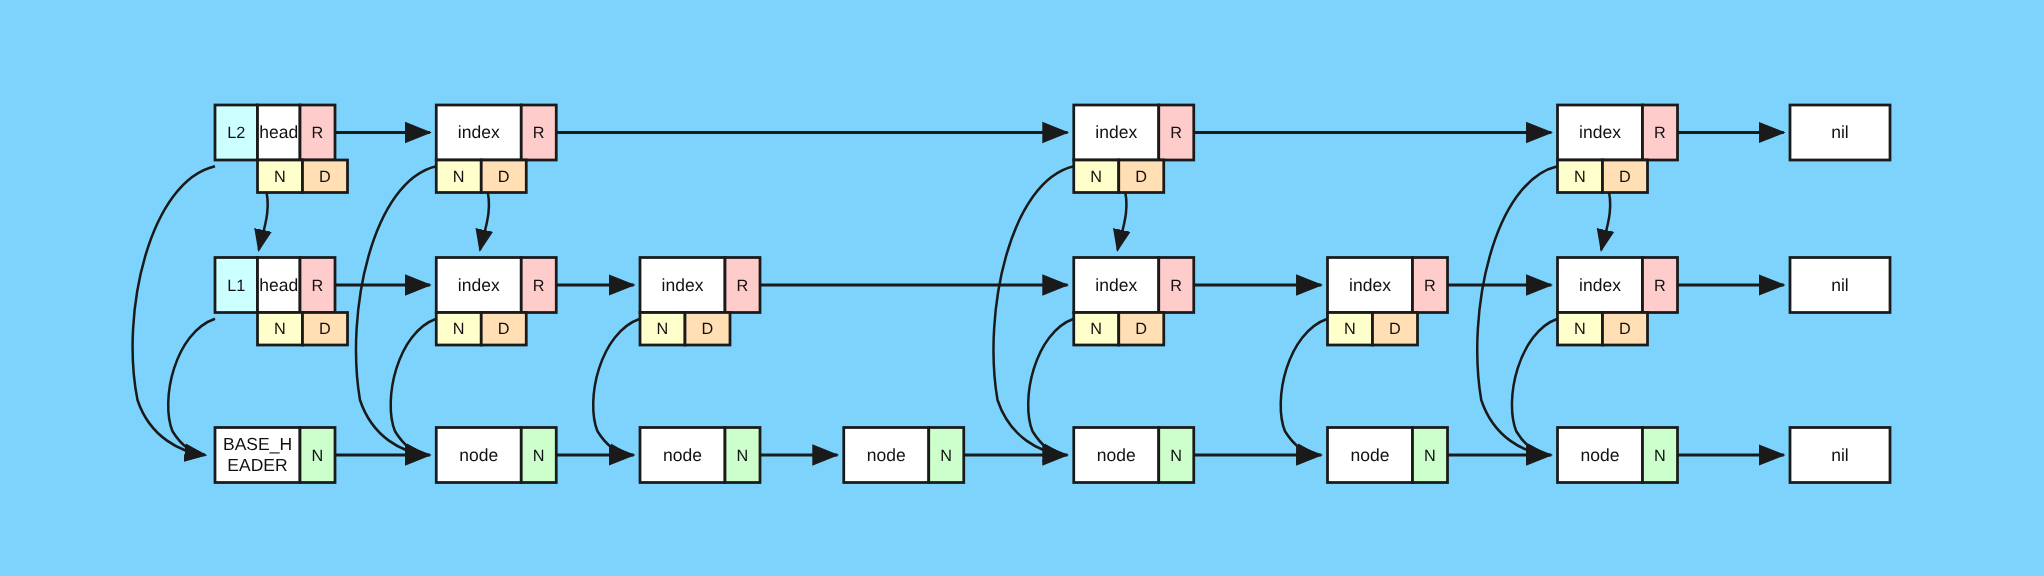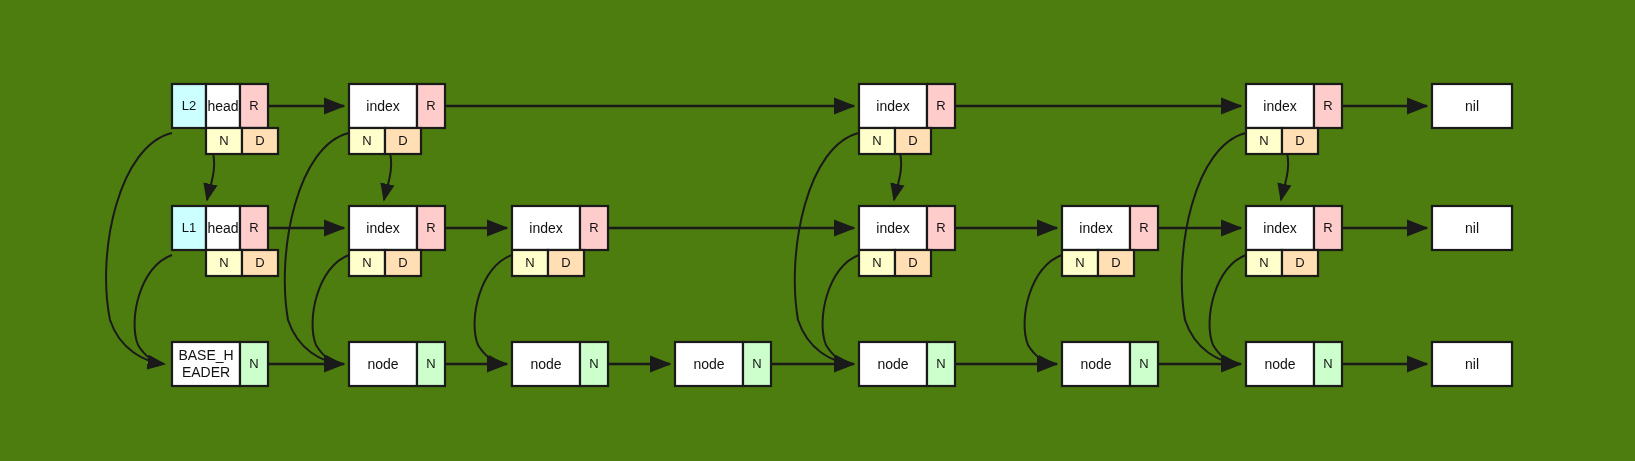--- a/index.html
+++ b/index.html
@@ -8,21 +8,21 @@
     padding: 0;
     background: #ffffff;
   }
   body {
     font-family: "Liberation Sans", "DejaVu Sans", sans-serif;
   }
   #diagram-root {
     position: relative;
     width: 1635px;
     height: 461px;
-    background: #4d7c0f;
+    background: #7dd3fc;
     overflow: hidden;
   }
   svg#skiplist-svg {
     position: absolute;
     top: 0;
     left: 0;
     width: 1635px;
     height: 461px;
     display: block;
   }

